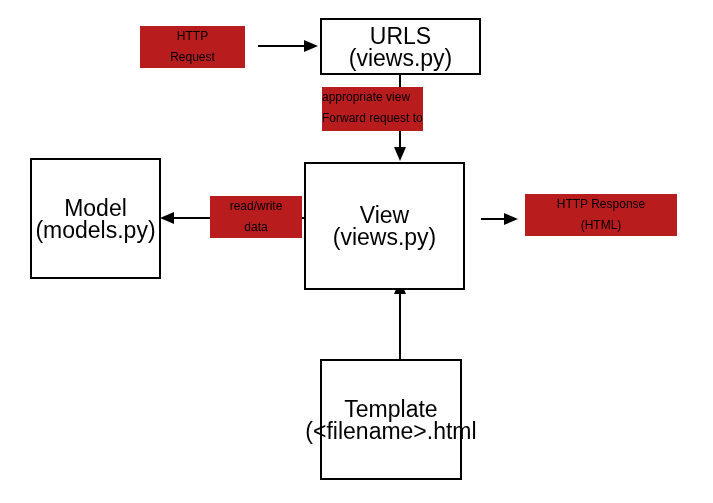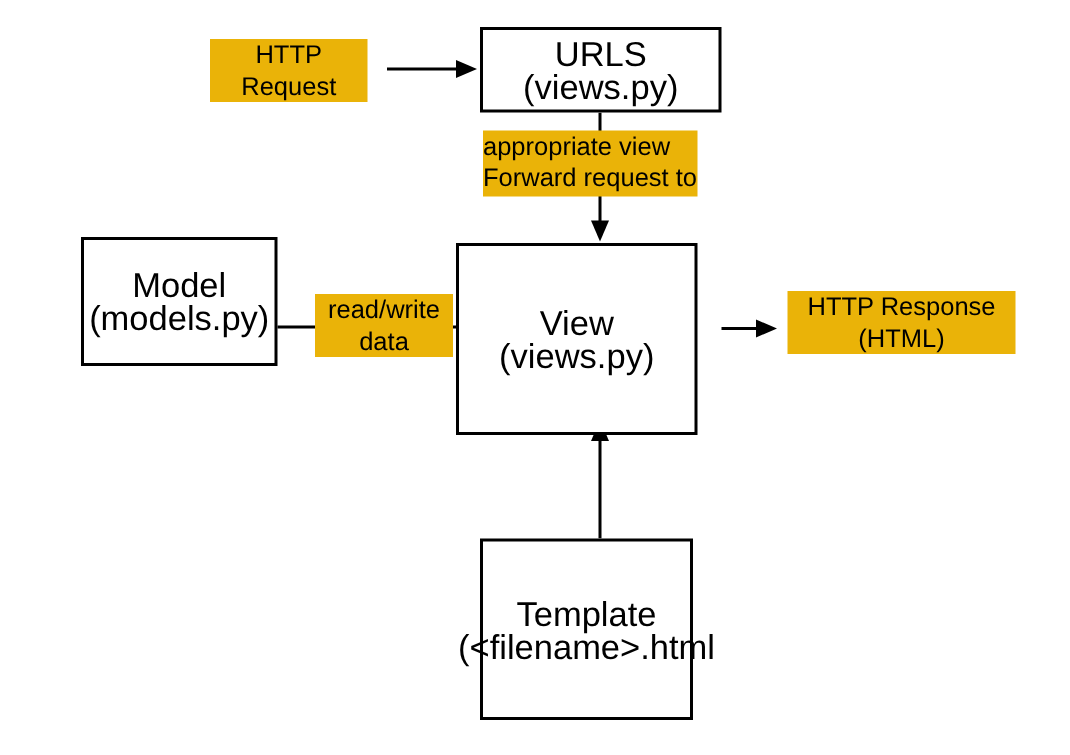--- a/index.html
+++ b/index.html
@@ -21,30 +21,30 @@
     display: flex;
     flex-direction: column;
     align-items: center;
     justify-content: center;
     text-align: center;
     font-size: 23px;
     line-height: 22px;
     z-index: 3;
   }
   #node-urls     { left: 320px; top: 18px;  width: 161px; height: 57px; }
-  #node-model    { left: 30px;  top: 158px; width: 131px; height: 86px; margin-left: 24px; }
+  #node-model    { left: 30px;  top: 158px; width: 131px; height: 121px; }
   #node-view     { left: 304px; top: 162px; width: 161px; height: 128px; }
   #node-template { left: 320px; top: 359px; width: 142px; height: 121px; }
 
   
   .lbl {
     position: absolute;
-    font-size: 17px;
+    font-size: 12px;
     line-height: 21px;
-    background: #eab308;
+    background: #b91c1c;
     z-index: 2;
     white-space: nowrap;
   }
   .lbl span { display: block; }
   #lbl-request   { left: 140px; top: 26px;  width: 105px; text-align: center; }
   #lbl-forward   { left: 322px; top: 87px;  text-align: left; padding-bottom: 2px; }
   #lbl-readwrite { left: 210px; top: 196px; width: 92px;  text-align: center; }
   #lbl-response  { left: 525px; top: 194px; width: 152px; text-align: center; }
 
   

